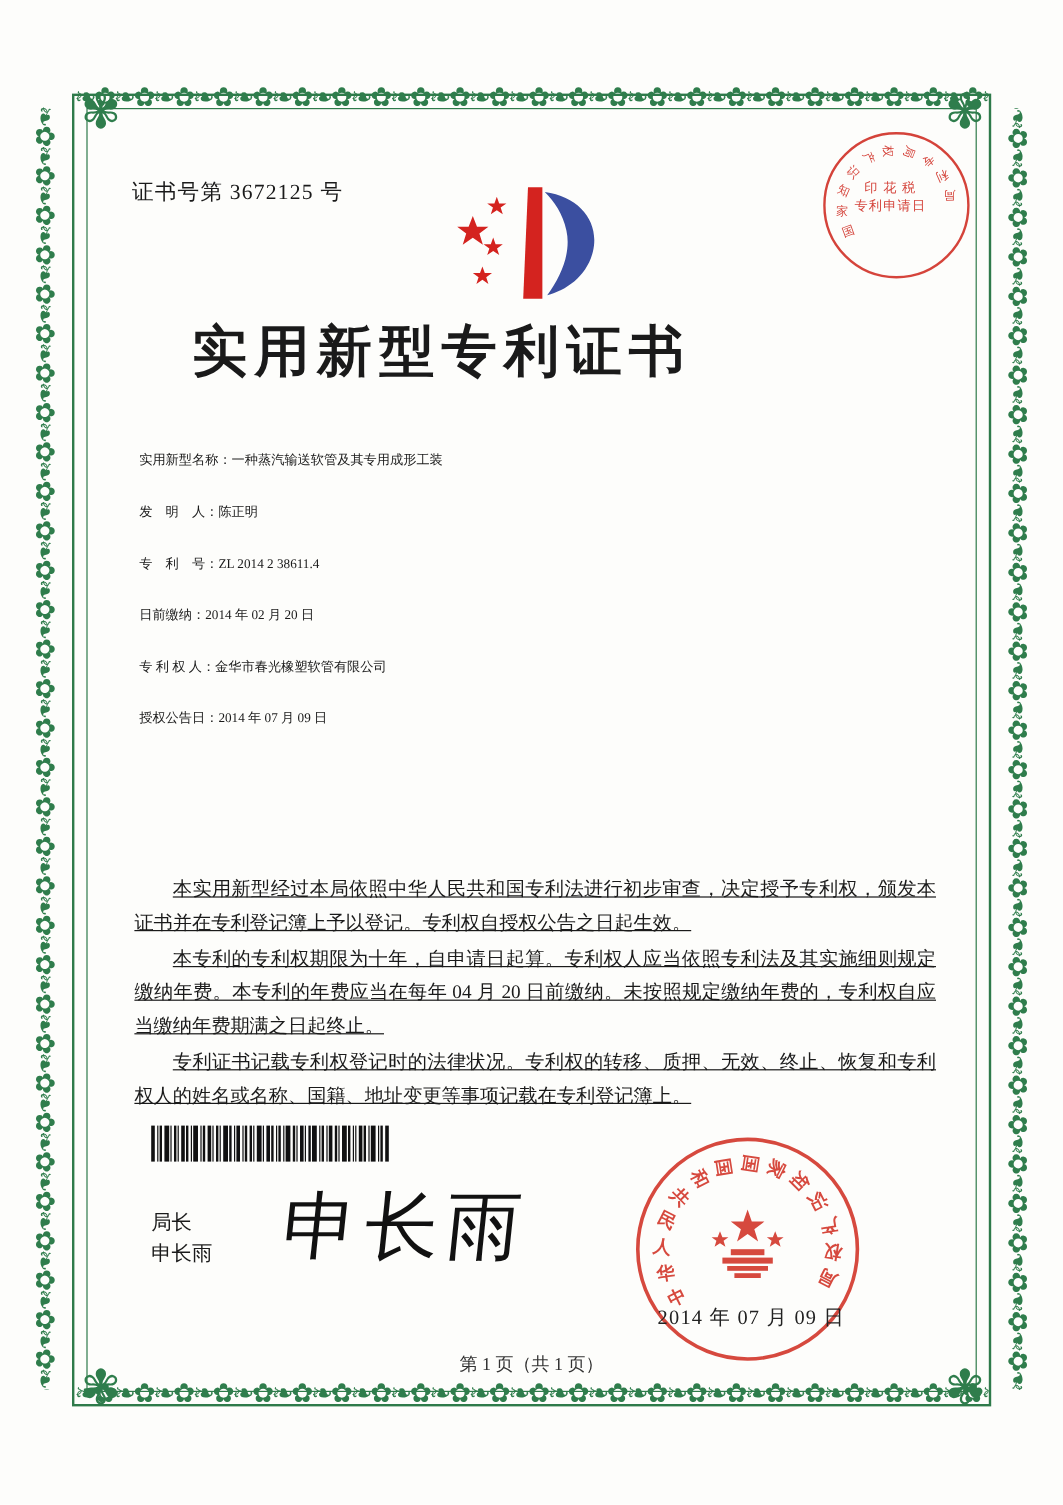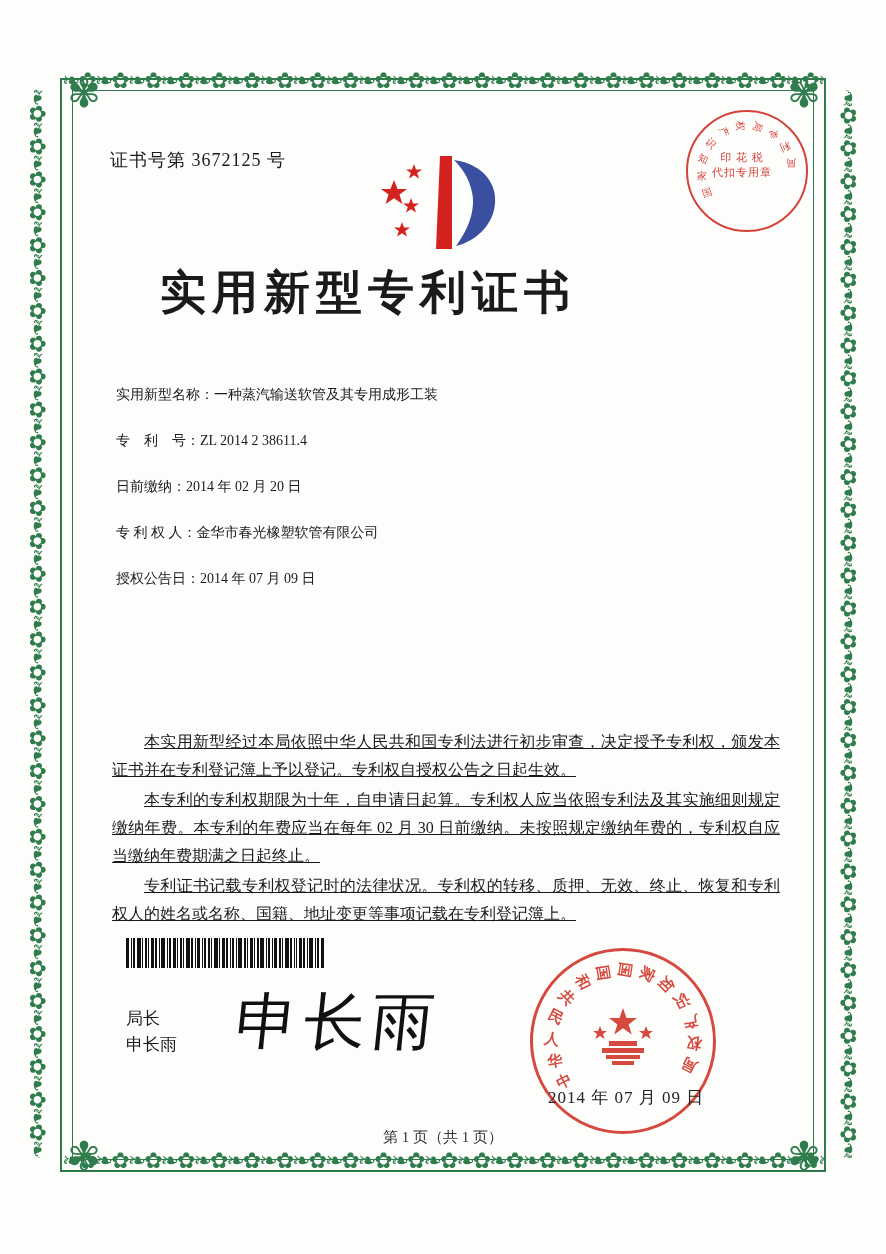--- a/index.html
+++ b/index.html
@@ -137,23 +137,23 @@
     width: 736px;
     text-align: center;
     font-size: 46px;
     font-weight: bold;
     letter-spacing: 6px;
     font-family: "DejaVu Serif", "Liberation Serif", serif;
   }
 
   .fields {
     position: absolute;
-    left: 116px; top: 386px;
+    left: 116px; top: 376px;
     width: 660px;
-    font-size: 14px;
+    font-size: 11px;
   }
   .field-row {
     margin-bottom: 28px;
     white-space: nowrap;
   }
   .field-row .label {
     display: inline-block;
   }
   .field-row .value {
     display: inline-block;
@@ -295,47 +295,50 @@
       <span style="transform:rotate(-44deg) translate(0,-50px) rotate(90deg)">识</span>
       <span style="transform:rotate(-22deg) translate(0,-50px) rotate(90deg)">产</span>
       <span style="transform:rotate(0deg) translate(0,-50px) rotate(90deg)">权</span>
       <span style="transform:rotate(22deg) translate(0,-50px) rotate(90deg)">局</span>
       <span style="transform:rotate(44deg) translate(0,-50px) rotate(90deg)">专</span>
       <span style="transform:rotate(66deg) translate(0,-50px) rotate(90deg)">利</span>
       <span style="transform:rotate(88deg) translate(0,-50px) rotate(90deg)">局</span>
     </div>
     <div class="center-lines">
       <div>印 花 税</div>
-      <div>代扣专用章</div>
+      <div>专利申请日</div>
     </div>
   </div>
 
   <div class="title">实用新型专利证书</div>
 
   <div class="fields">
     <div class="field-row">
       <span class="label">实用新型名称：</span><span class="value">一种蒸汽输送软管及其专用成形工装</span>
+    </div>
+    <div class="field-row">
+      <span class="label">发　明　人：</span><span class="value">陈正明</span>
     </div>
     <div class="field-row">
       <span class="label">专　利　号：</span><span class="value">ZL 2014 2 38611.4</span>
     </div>
     <div class="field-row">
       <span class="label">日前缴纳：</span><span class="value">2014 年 02 月 20 日</span>
     </div>
     <div class="field-row">
       <span class="label">专 利 权 人：</span><span class="value">金华市春光橡塑软管有限公司</span>
     </div>
     <div class="field-row">
       <span class="label">授权公告日：</span><span class="value">2014 年 07 月 09 日</span>
     </div>
   </div>
 
   <div class="paras">
     <p>本实用新型经过本局依照中华人民共和国专利法进行初步审查，决定授予专利权，颁发本证书并在专利登记簿上予以登记。专利权自授权公告之日起生效。</p>
-    <p>本专利的专利权期限为十年，自申请日起算。专利权人应当依照专利法及其实施细则规定缴纳年费。本专利的年费应当在每年 02 月 30 日前缴纳。未按照规定缴纳年费的，专利权自应当缴纳年费期满之日起终止。</p>
+    <p>本专利的专利权期限为十年，自申请日起算。专利权人应当依照专利法及其实施细则规定缴纳年费。本专利的年费应当在每年 04 月 20 日前缴纳。未按照规定缴纳年费的，专利权自应当缴纳年费期满之日起终止。</p>
     <p>专利证书记载专利权登记时的法律状况。专利权的转移、质押、无效、终止、恢复和专利权人的姓名或名称、国籍、地址变更等事项记载在专利登记簿上。</p>
   </div>
 
   <div class="barcode">
     <i style="width:3px"></i>
       <i style="width:1px"></i>
       <i style="width:2px"></i>
       <i style="width:4px"></i>
     <i style="width:1px"></i>
       <i style="width:2px"></i>

